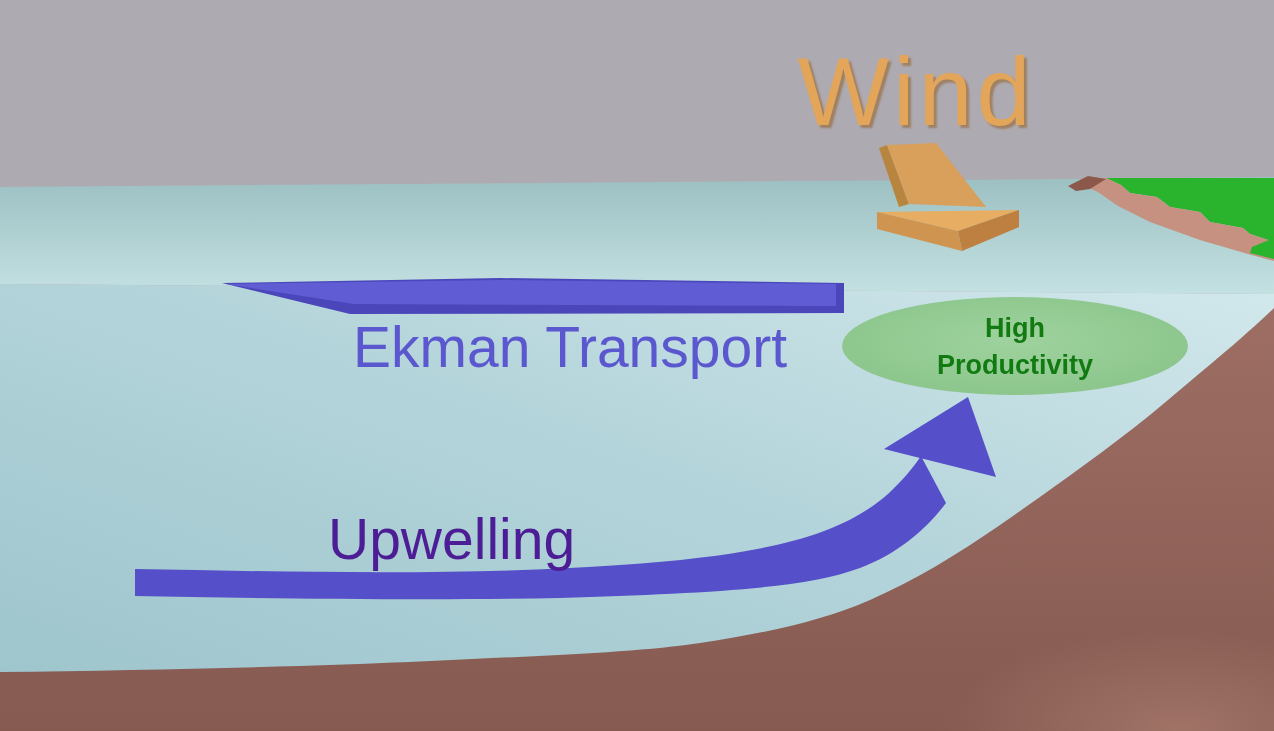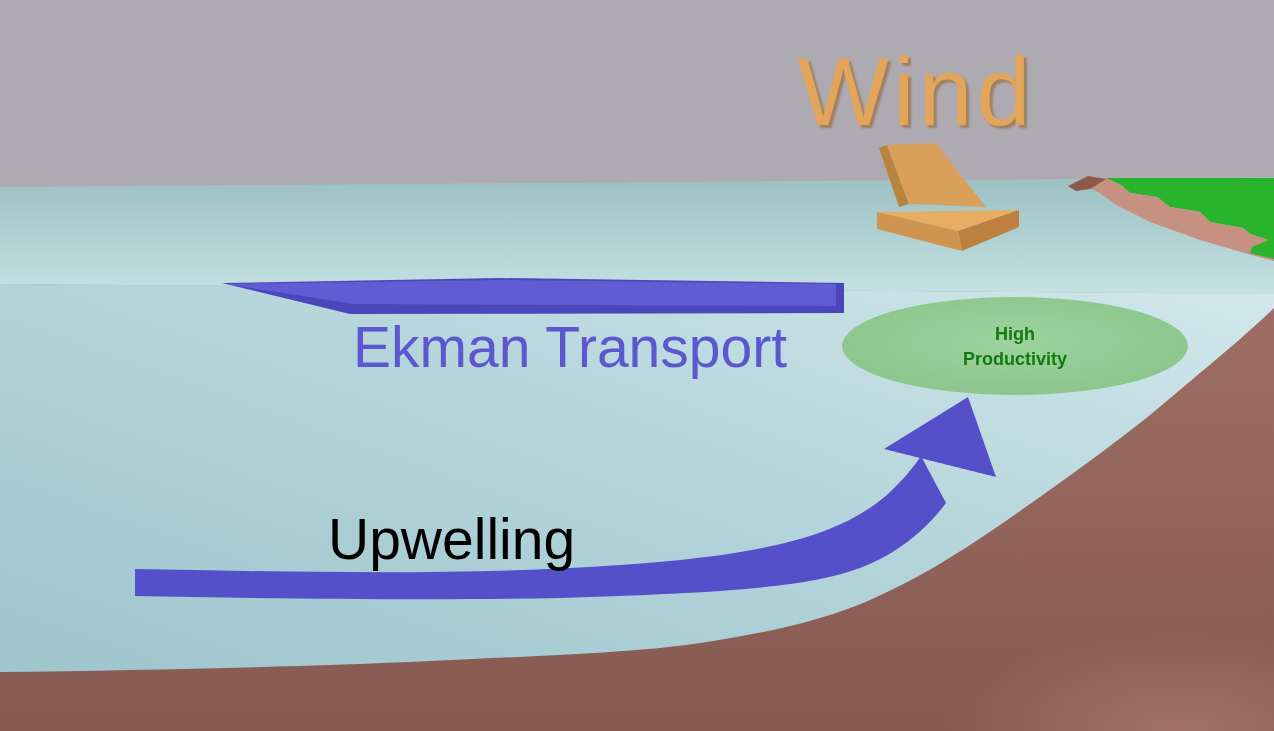--- a/index.html
+++ b/index.html
@@ -37,37 +37,37 @@
   .ekman-label {
     left: 353px;
     top: 314px;
     font-size: 57px;
     color: #5b57cf;
   }
   .upwelling-label {
     left: 328px;
     top: 506px;
     font-size: 57px;
-    color: #000000;
+    color: #4c1d95;
   }
   .productivity-box {
     left: 842px;
     top: 303px;
     width: 346px;
     height: 88px;
     display: flex;
     flex-direction: column;
     align-items: center;
     justify-content: center;
     gap: 2px;
     position: absolute;
   }
   .productivity-box .line {
     font-weight: bold;
-    font-size: 18px;
+    font-size: 27px;
     line-height: 1.3;
     color: #117a11;
   }
 </style>
 </head>
 <body>
 
 <div class="scene">
 
   <svg width="1274" height="731" viewBox="0 0 1274 731">

